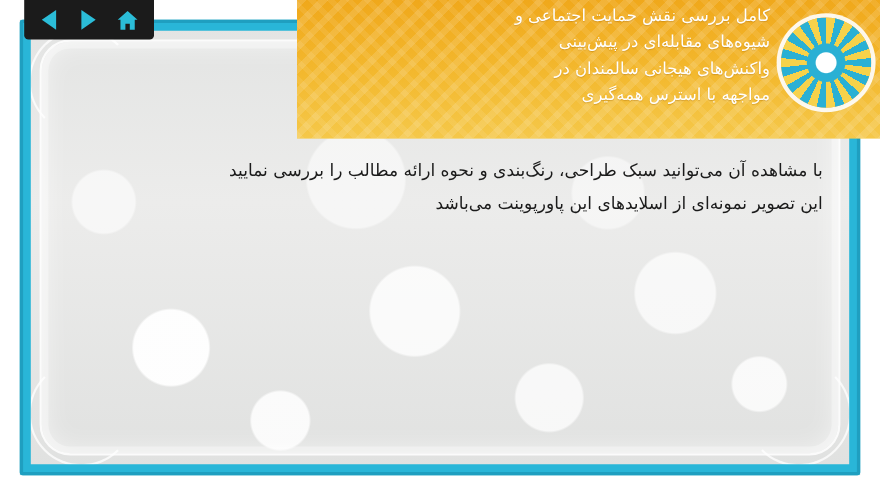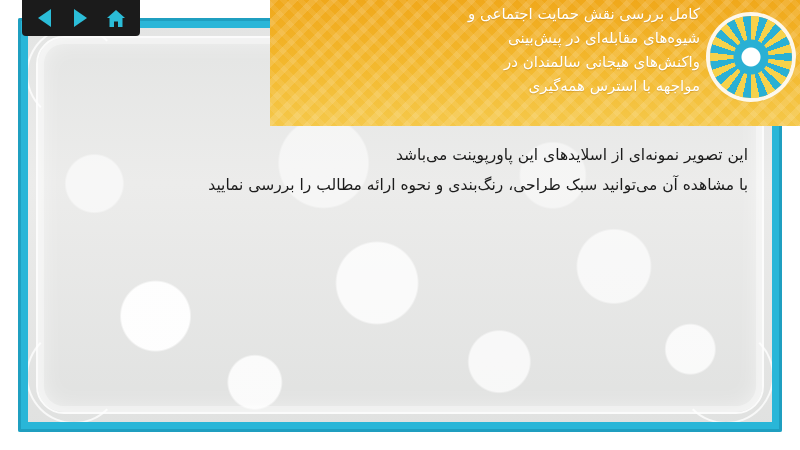--- a/index.html
+++ b/index.html
@@ -213,22 +213,22 @@
 <div id="stage">
 
   <div class="slide"></div>
 
   <div class="inner-frame"></div>
   <div class="corner-swirl tl"></div>
   <div class="corner-swirl bl"></div>
   <div class="corner-swirl br"></div>
 
   <div class="body-text">
+    <div class="line">با مشاهده آن می‌توانید سبک طراحی، رنگ‌بندی و نحوه ارائه مطالب را بررسی نمایید</div>
     <div class="line">این تصویر نمونه‌ای از اسلایدهای این پاورپوینت می‌باشد</div>
-    <div class="line">با مشاهده آن می‌توانید سبک طراحی، رنگ‌بندی و نحوه ارائه مطالب را بررسی نمایید</div>
   </div>
 
   <div class="slide-border"></div>
 
   <div class="header-band">
     <div class="header-title">کامل بررسی نقش حمایت اجتماعی و
 شیوه‌های مقابله‌ای در پیش‌بینی
 واکنش‌های هیجانی سالمندان در
 مواجهه با استرس همه‌گیری</div>
     <div class="medallion"></div>

